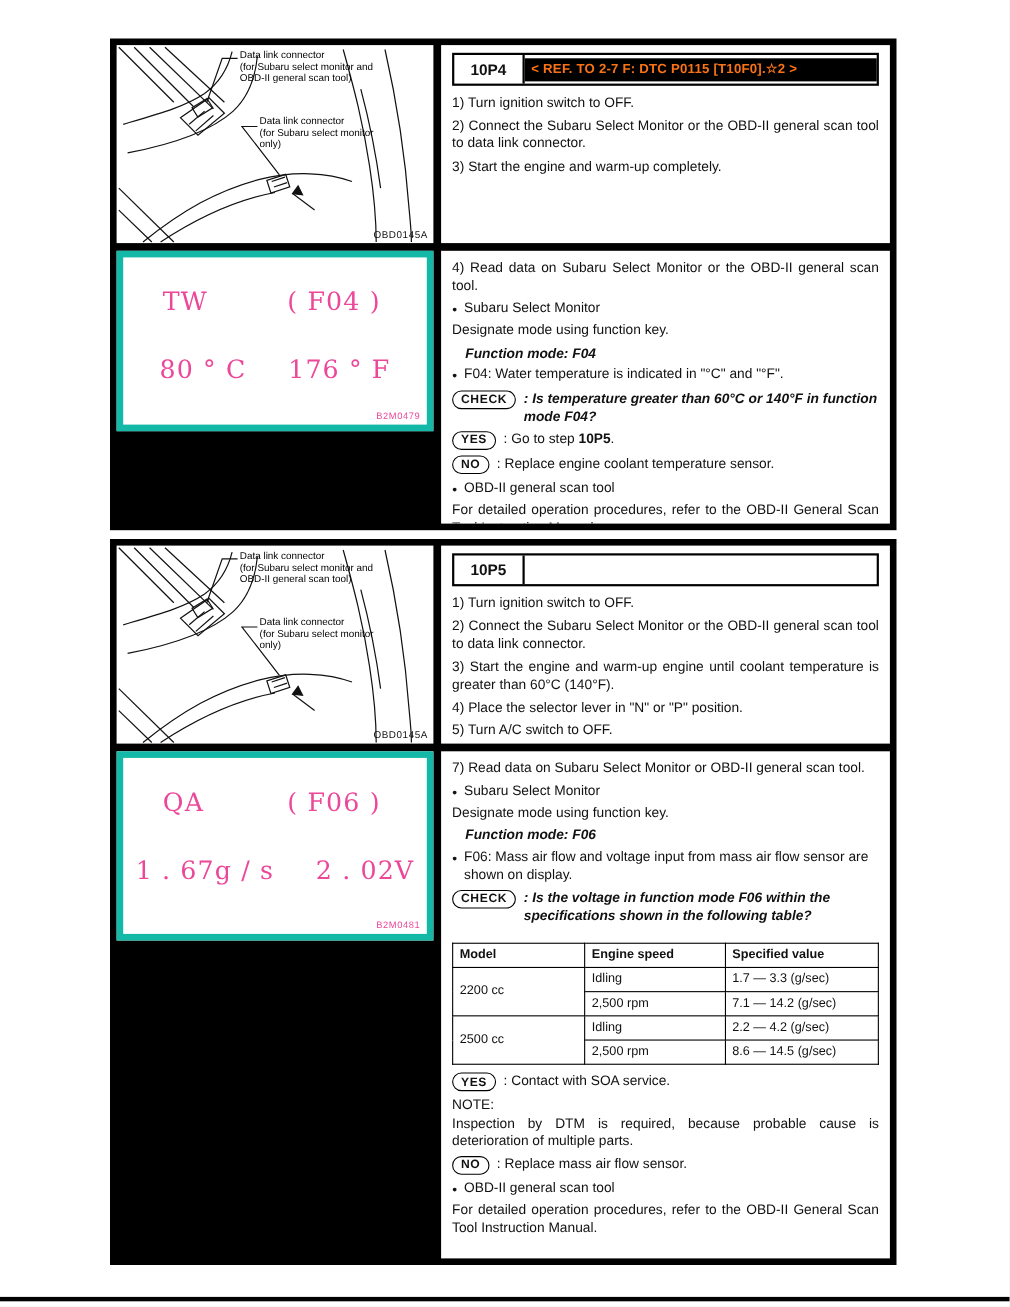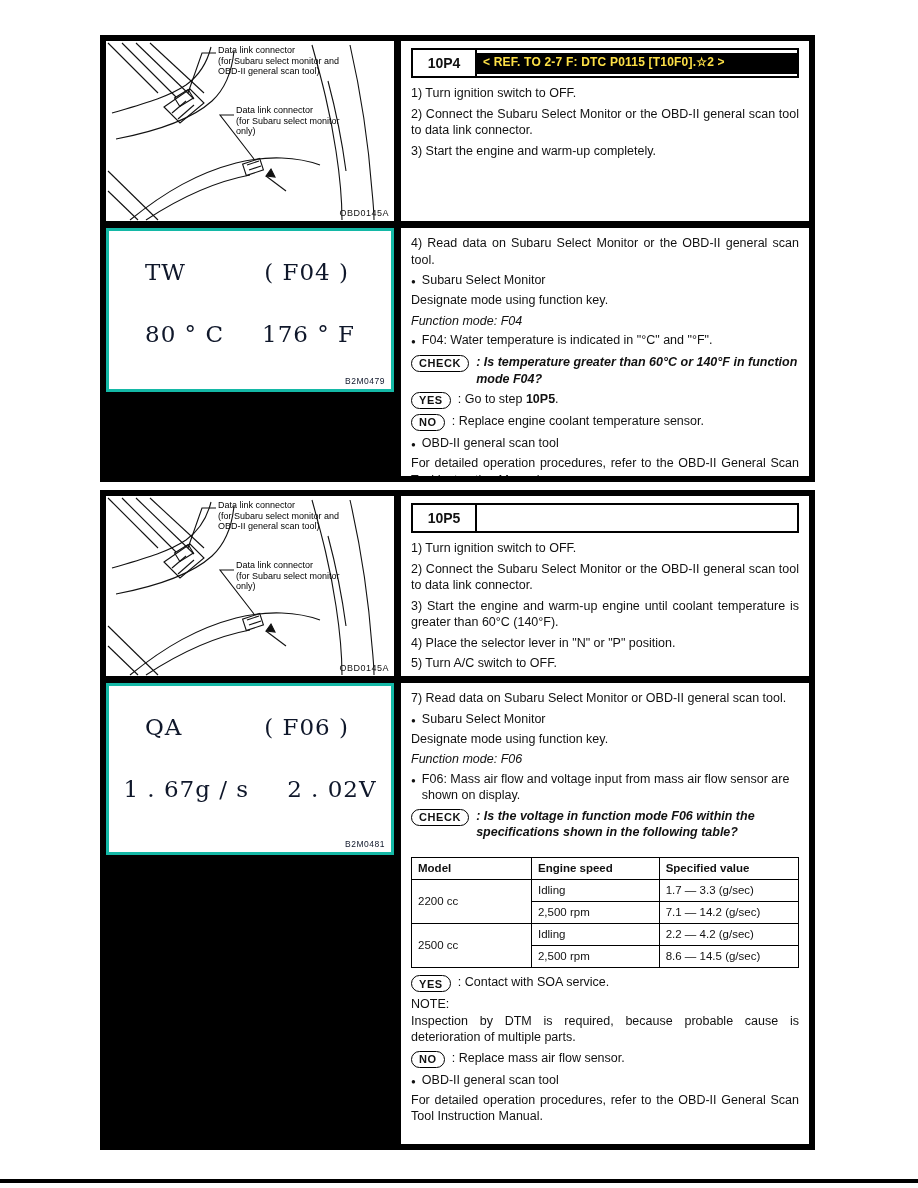--- a/index.html
+++ b/index.html
@@ -19,45 +19,45 @@
   .figure-box { position:relative; background:#fff; overflow:hidden; }
   .fig-art { position:absolute; left:0; top:0; }
   .fig-label { position:absolute; font-size:9px; line-height:1.18; color:#000; }
   .fig-label-top { left:112px; top:4px;  width:172px; }
   .fig-label-mid { left:130px; top:64px; width:152px; }
   .fig-code { position:absolute; right:5px; bottom:3px; font-size:9px; letter-spacing:0.5px; }
 
   
   .screen-cell { display:flex; flex-direction:column; }
   .screen {
-    position:relative; background:#fff; border:3px solid #14b8a6; box-sizing:border-box;
-    font-family:"DejaVu Serif", serif; font-size:23px; letter-spacing:1px; color:#0f172a;
+    position:relative; background:#fff; border:6px solid #14b8a6; box-sizing:border-box;
+    font-family:"DejaVu Serif", serif; font-size:23px; letter-spacing:1px; color:#ec4899;
   }
   .screen-1 { height:164px; }
   .screen-2 { height:172px; }
   .screen-row1 { display:flex; justify-content:space-between; padding:28px 42px 0 36px; }
   .screen-row2 { display:flex; justify-content:center; gap:38px; margin-top:36px; }
   .screen-code { position:absolute; right:6px; bottom:3px; font-family:"Liberation Sans",sans-serif; font-size:8.5px; letter-spacing:0.5px; }
 
   
   .text-box { background:#fff; padding:7px 10px 6px 10px; overflow:hidden; font-size:12.5px; line-height:1.32; }
   .step-header { display:flex; border:2px solid #000; margin-bottom:7px; }
   .step-no {
     flex:0 0 58px; border-right:2px solid #000; display:flex; align-items:center; justify-content:center;
     font-weight:bold; font-size:14px; padding:4px 2px;
   }
   .step-title-wrap { flex:1; display:flex; flex-direction:column; justify-content:center; }
   .step-title { font-weight:bold; font-size:13.5px; line-height:1.25; padding:3px 6px 2px 6px; }
-  .step-ref { background:#000; color:#fde047; font-weight:bold; font-size:12px; padding:2px 6px 3px 6px; letter-spacing:0.2px; }
+  .step-ref { background:#000; color:#f97316; font-weight:bold; font-size:12px; padding:2px 6px 3px 6px; letter-spacing:0.2px; }
 
   .para { margin:0 0 4px 0; text-align:justify; }
   .para:last-child { margin-bottom:0; }
   .bullet-line { display:flex; margin:2px 0 2px 0; }
   .bullet-line .bullet::before { content:"●"; font-size:8px; line-height:16px; margin-right:6px; }
-  .fm { font-weight:normal; font-style:italic; margin:3px 0 3px 0; }
+  .fm { font-weight:bold; font-style:italic; margin:3px 0 3px 12px; }
   .pill-line { display:flex; align-items:flex-start; margin:4px 0 4px 0; }
   .pill {
     flex:none; border:1.6px solid #000; border-radius:11px; padding:0 7px; height:15px;
     display:inline-flex; align-items:center; font-weight:bold; font-size:11px; letter-spacing:0.6px;
     margin-right:7px; margin-top:1px;
   }
   .pill-text { flex:1; }
   .q { font-weight:bold; font-style:italic; }
   .note-label { margin:4px 0 0 0; }
 

